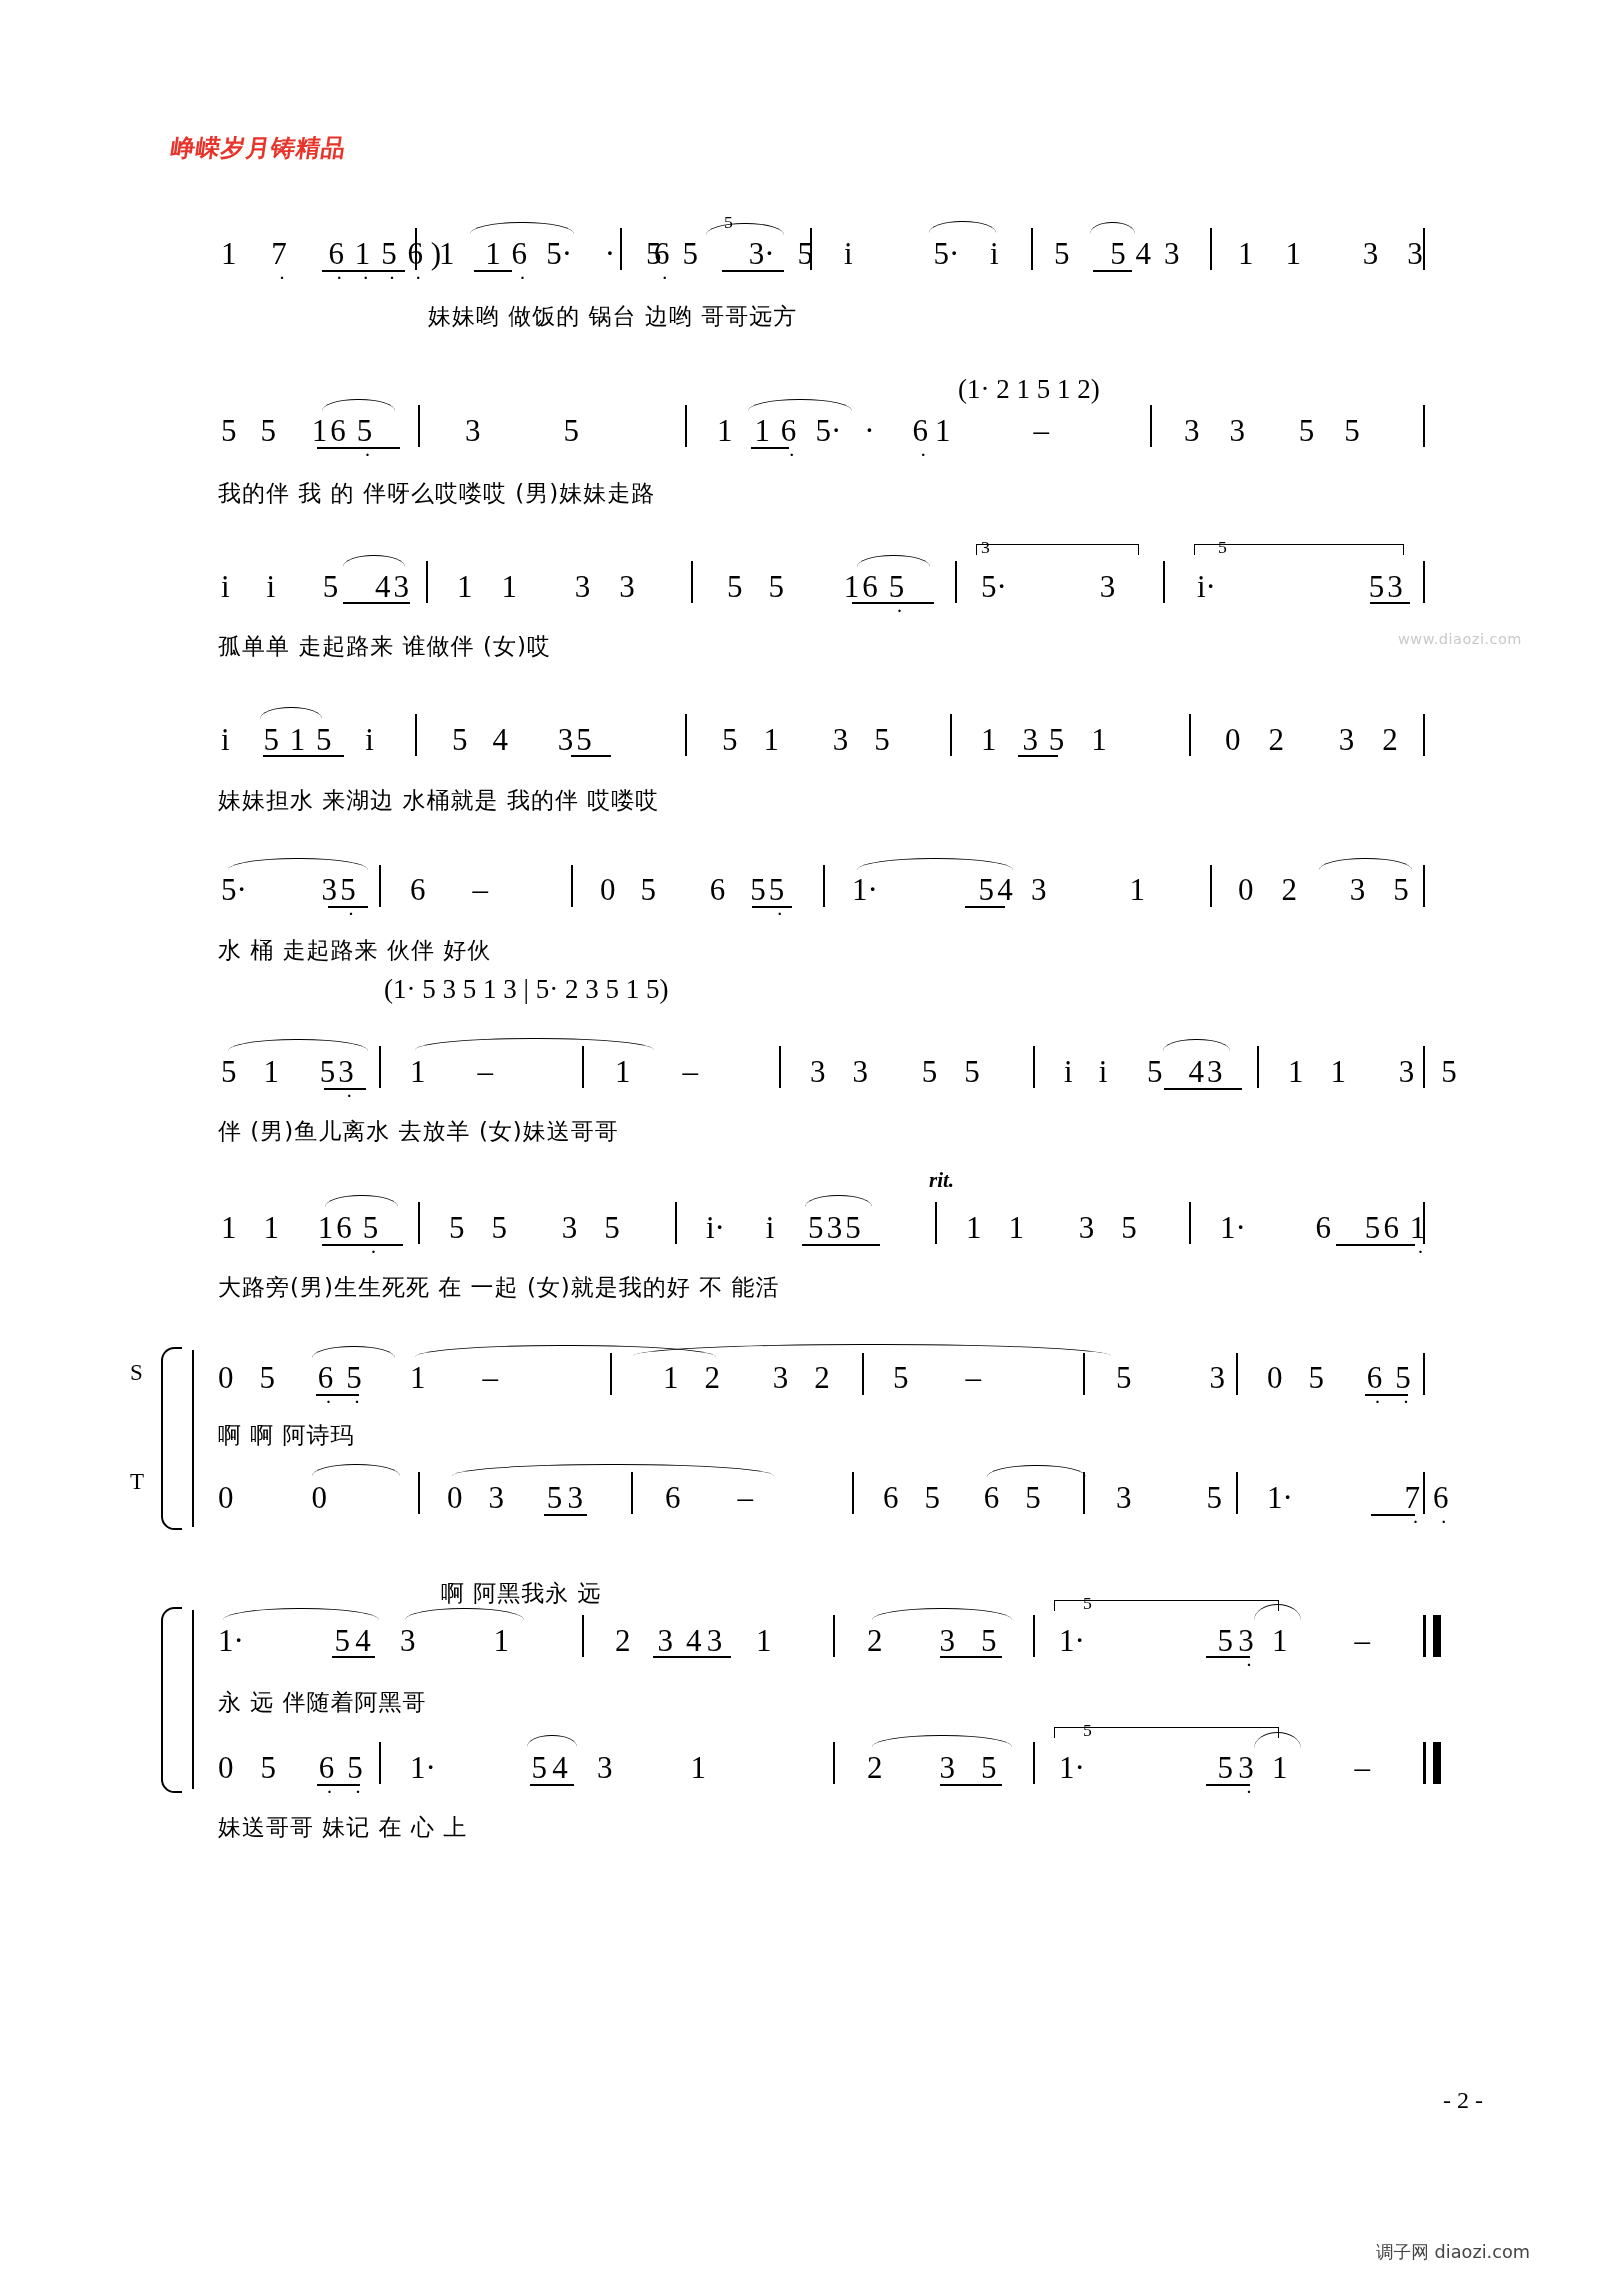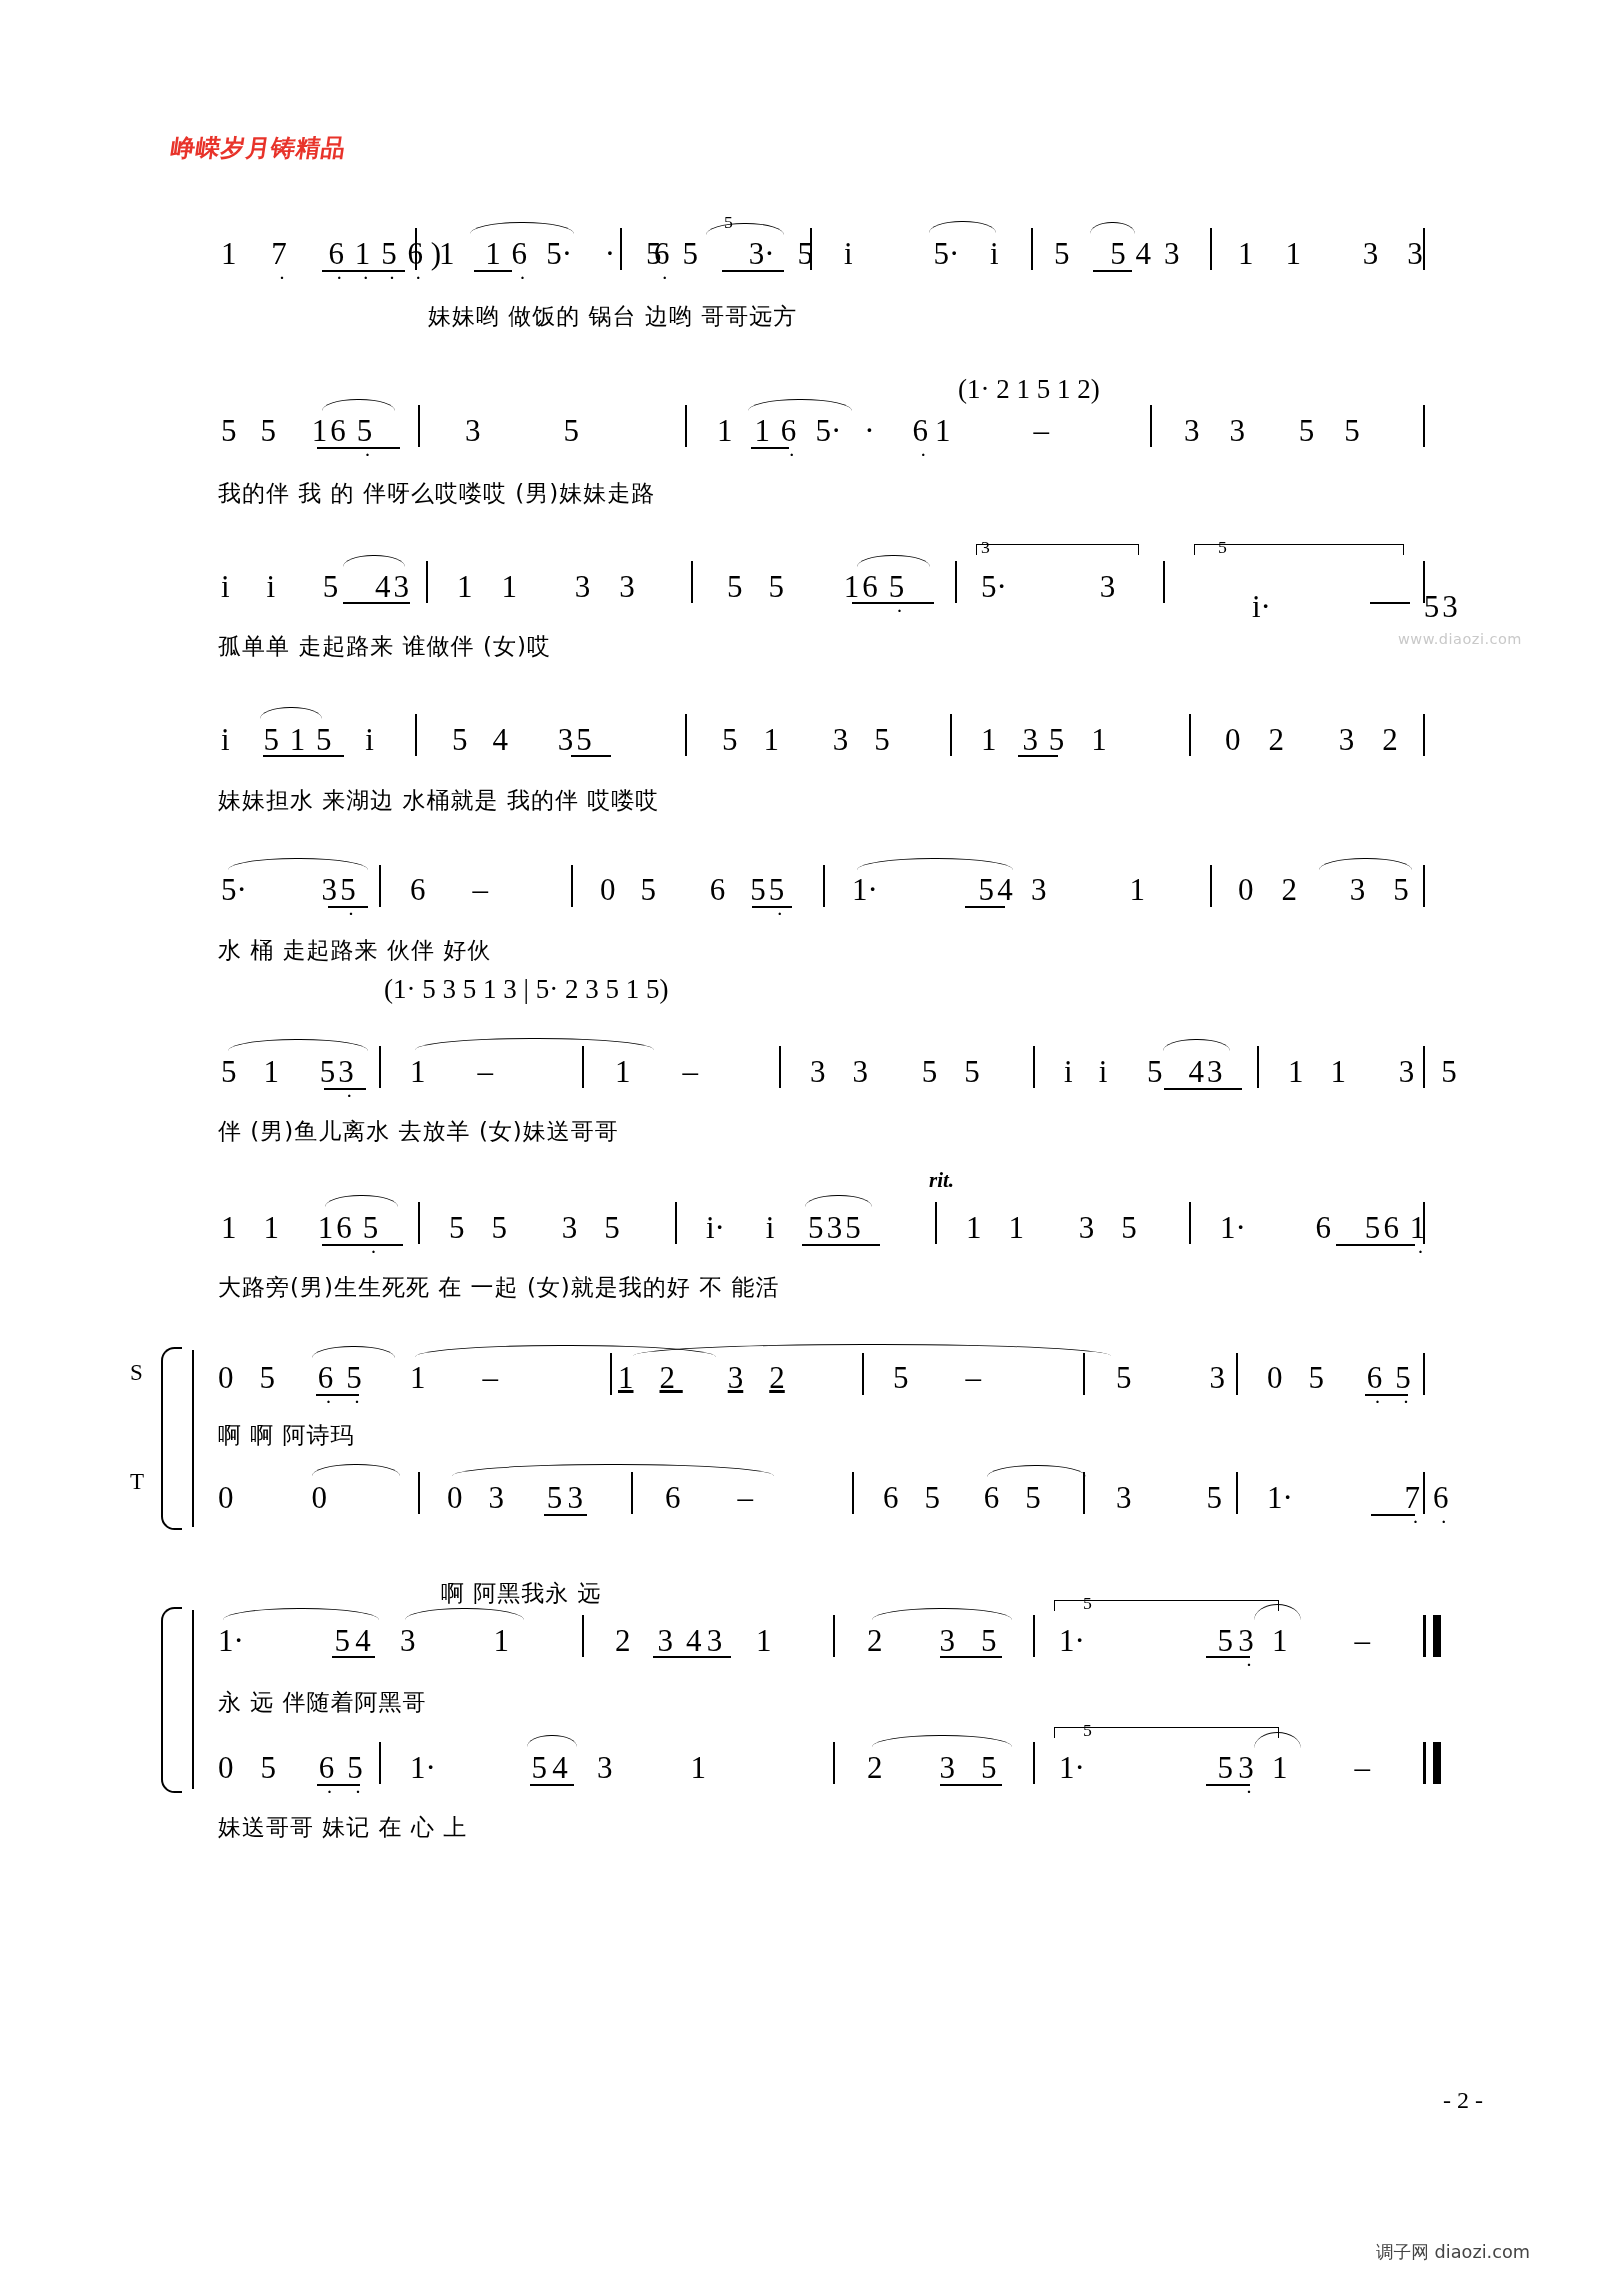--- a/index.html
+++ b/index.html
@@ -262,21 +262,21 @@
 
     <div class="small" style="left:981px; top:537px;">3</div>
     <div class="bracket" style="left:976px; top:544px; width:161px; border-bottom:none; border-top:1.6px solid #000; border-left:1.6px solid #000; border-right:1.6px solid #000; height:10.4px;"></div>
     <div class="notes" style="left:981px; top:569px;">
       <span>5·</span><span style="margin-left:93px;">3</span>
     </div>
     <div class="barline" style="left:1163px; top:561px; height:42px;"></div>
 
     <div class="small" style="left:1218px; top:537px;">5</div>
     <div class="bracket" style="left:1194px; top:544px; width:208px; height:10.4px;"></div>
-    <div class="notes" style="left:1252px; top:569px;margin-top:20px;">
+    <div class="notes" style="left:1197px; top:569px;">
       <span style="position:relative;">i·</span>
       <span style="margin-left:145px;">5</span><span style="margin-left:3.1px;">3</span>
     </div>
     <div class="beam" style="left:1370px; top:602px; width:40px;"></div>
     <div class="barline" style="left:1423px; top:561px; height:42px;"></div>
 
     <div class="lyrics" style="left:218px; top:631px;">孤单单 走起路来 谁做伴 (女)哎</div>
 
     <div class="watermark">www.diaozi.com</div>
   </div>
@@ -466,21 +466,21 @@
       <span style="margin-left:5.2px; position:relative;">5<span style="position:absolute;left:7.3px;top:30px;font-size:21px;">·</span></span>
     </div>
     <div class="beam" style="left:316px; top:1394px; width:43px;"></div>
     <div class="slur" style="left:312px; top:1346px; width:83px;"></div>
     <div class="notes" style="left:410px; top:1360px;">
       <span>1</span><span style="margin-left:57px;">–</span>
     </div>
     <div class="slur" style="left:415px; top:1345px; width:301px;"></div>
     <div class="barline" style="left:610px; top:1353px; height:42px;"></div>
 
-    <div class="notes" style="left:618px; top:1360px;text-decoration:underline;">
+    <div class="notes" style="left:663px; top:1360px;">
       <span>1</span><span style="margin-left:26px;">2</span>
       <span style="margin-left:45px;">3</span><span style="margin-left:26px;">2</span>
     </div>
     <div class="barline" style="left:862px; top:1353px; height:42px;"></div>
 
     <div class="notes" style="left:893px; top:1360px;">
       <span>5</span><span style="margin-left:57px;">–</span>
     </div>
     <div class="slur" style="left:633px; top:1344px; width:478px;"></div>
     <div class="barline" style="left:1083px; top:1353px; height:42px;"></div>

